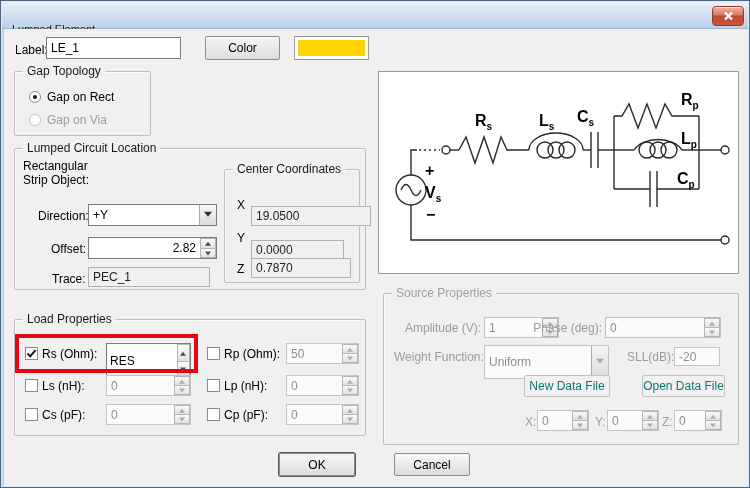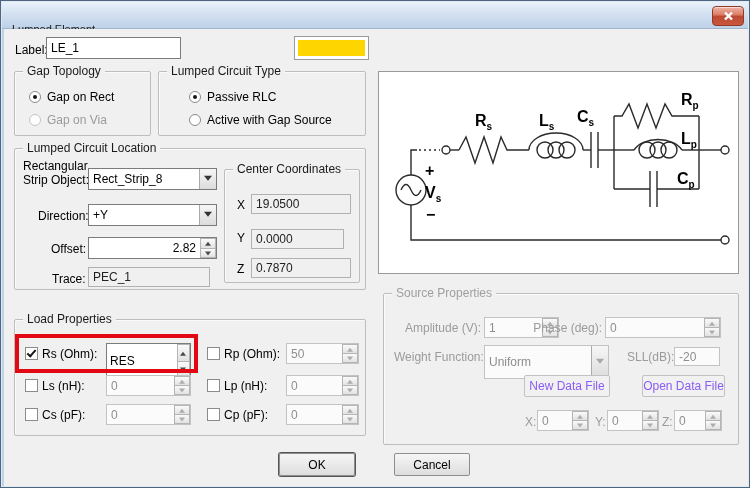--- a/index.html
+++ b/index.html
@@ -63,21 +63,21 @@
   .cb.on::after { content: ""; position: absolute; left: 1px; top: 2px; width: 7px; height: 3px;
     border-left: 2px solid #151515; border-bottom: 2px solid #151515; transform: rotate(-48deg); }
 
   .rb { position: absolute; width: 12px; height: 12px; border-radius: 50%; background: #fff; border: 1px solid #8b8b8b; }
   .rb.on::after { content: ""; position: absolute; left: 3px; top: 3px; width: 4px; height: 4px; border-radius: 50%; background: #161616; }
   .rb.dis { border-color: #c4c4c4; }
 
   .btn3d { position: absolute; display: flex; align-items: center; justify-content: center;
     background: linear-gradient(#f6f6f6, #dddddd); border: 1px solid #8e8e8e; border-radius: 2px; cursor: pointer; }
   .btn3d.default { box-shadow: 0 0 0 1px #565656; }
-  .btn3d.dis { background: #f1f1f1; border-color: #c2c2c2; color: #8b5cf6; cursor: default; }
+  .btn3d.dis { background: #f1f1f1; border-color: #c2c2c2; color: #0f766e; cursor: default; }
 
   .swatch { position: absolute; background: #fff; border: 1px solid #9a9a9a; padding: 3px; }
   .swatch > div { width: 100%; height: 100%; }
 
   .panel { position: absolute; left: 377px; top: 70px; width: 361px; height: 203px; background: #fff; border: 1px solid #9a9a9a; }
   .clbl { font-family: "Liberation Sans", sans-serif; font-weight: bold; font-size: 16px; fill: #000; }
   .clbl .sub { font-size: 10px; }
   .pm { font-family: "Liberation Sans", sans-serif; font-weight: bold; font-size: 16px; fill: #000; }
 
   .hl { position: absolute; border: 4px solid #e30613; pointer-events: none; }
@@ -93,39 +93,33 @@
         <path d="M2 1.5 L9 8.5 M9 1.5 L2 8.5" stroke="#ffffff" stroke-width="2.4" fill="none"></path>
       </svg>
     </div>
   </div>
   <div class="client"></div>
 
   <span class="lbl" style="left:14px;top:42px">Label:</span>
   <div class="fld" style="left:45px;top:36px;width:135px;height:22px">
     <input class="raw" value="LE_1" style="">
   </div>
+  <div class="btn3d" style="left:204px;top:35px;width:75px;height:24px">Color</div>
   <div class="swatch" style="left:293px;top:35px;width:75px;height:24px">
     <div style="background:#FFD500"></div>
   </div>
 
   <div class="grp" style="left:13px;top:70px;width:137px;height:65px">
     <span class="gt">Gap Topology</span>
     <span class="rb on" style="left:14px;top:19px"></span>
     <span class="lbl" style="left:32px;top:18px">Gap on Rect</span>
     <span class="rb dis" style="left:14px;top:42px"></span>
     <span class="lbl gray" style="left:32px;top:41px">Gap on Via</span>
   </div>
 
-  <div class="grp" style="left:157px;top:70px;width:208px;height:65px">
-    <span class="gt">Lumped Circuit Type</span>
-    <span class="rb on" style="left:30px;top:19px"></span>
-    <span class="lbl" style="left:48px;top:18px">Passive RLC</span>
-    <span class="rb" style="left:30px;top:42px"></span>
-    <span class="lbl" style="left:48px;top:41px">Active with Gap Source</span>
-  </div>
 
   <div class="panel">
     <svg width="359" height="201" viewBox="0 0 359 201">
       <g fill="none" stroke="#2a2a2a" stroke-width="1.4">
         <circle cx="32" cy="118" r="15"></circle>
         <path d="M22 118 q5 -11 10 0 q5 11 10 0"></path>
         <path d="M32 103 V78 H38"></path>
         <path d="M40 78 H61" stroke-dasharray="2 3"></path>
         <circle cx="67" cy="78" r="4" fill="#fff"></circle>
         <path d="M71 78 H80"></path>
@@ -161,46 +155,42 @@
       <text class="pm" x="46" y="104">+</text>
       <text class="clbl" x="46" y="126"><tspan>V</tspan><tspan class="sub" dy="4">s</tspan></text>
       <text class="pm" x="47" y="148">−</text>
     </svg>
   </div>
 
   <div class="grp" style="left:13px;top:147px;width:352px;height:142px">
     <span class="gt">Lumped Circuit Location</span>
     <span class="lbl" style="left:8px;top:10px">Rectangular</span>
     <span class="lbl" style="left:8px;top:24px">Strip Object:</span>
-    <div class="combo" style="left:73px;top:19px;width:129px;height:22px">
-      <span class="val">Rect_Strip_8</span>
-      <span class="dbtn"></span>
-    </div>
     <span class="lbl" style="left:23px;top:60px">Direction:</span>
     <div class="combo" style="left:73px;top:55px;width:129px;height:22px">
       <span class="val">+Y</span>
       <span class="dbtn"></span>
     </div>
     <span class="lbl" style="left:36px;top:93px">Offset:</span>
     <div class="spin" style="left:73px;top:88px;width:129px;height:22px">
       <span class="val right">2.82</span>
       <span class="ud">
           <i class="up"></i>
           <i class="dn"></i>
         </span>
     </div>
     <span class="lbl" style="left:37px;top:123px">Trace:</span>
     <div class="fld ro" style="left:73px;top:118px;width:122px;height:20px">PEC_1</div>
 
     <div class="grp" style="left:209px;top:20px;width:136px;height:114px">
       <span class="gt">Center Coordinates</span>
       <span class="lbl" style="left:12px;top:28px">X</span>
-      <div class="fld ro" style="left:26px;top:24px;width:100px;height:20px">19.0500</div>
+      <div class="fld ro" style="left:26px;top:36px;width:120px;height:20px">19.0500</div>
       <span class="lbl" style="left:12px;top:61px">Y</span>
-      <div class="fld ro" style="left:26px;top:59px;width:93px;height:20px">0.0000</div>
+      <div class="fld ro" style="left:26px;top:70px;width:93px;height:20px">0.0000</div>
       <span class="lbl" style="left:12px;top:92px">Z</span>
       <div class="fld ro" style="left:26px;top:88px;width:100px;height:20px">0.7870</div>
     </div>
   </div>
 
   <div class="grp" style="left:13px;top:318px;width:352px;height:117px">
     <span class="gt">Load Properties</span>
 
     <span class="cb on" style="left:10px;top:27px"></span>
     <span class="lbl" style="left:27px;top:27px">Rs (Ohm):</span>

